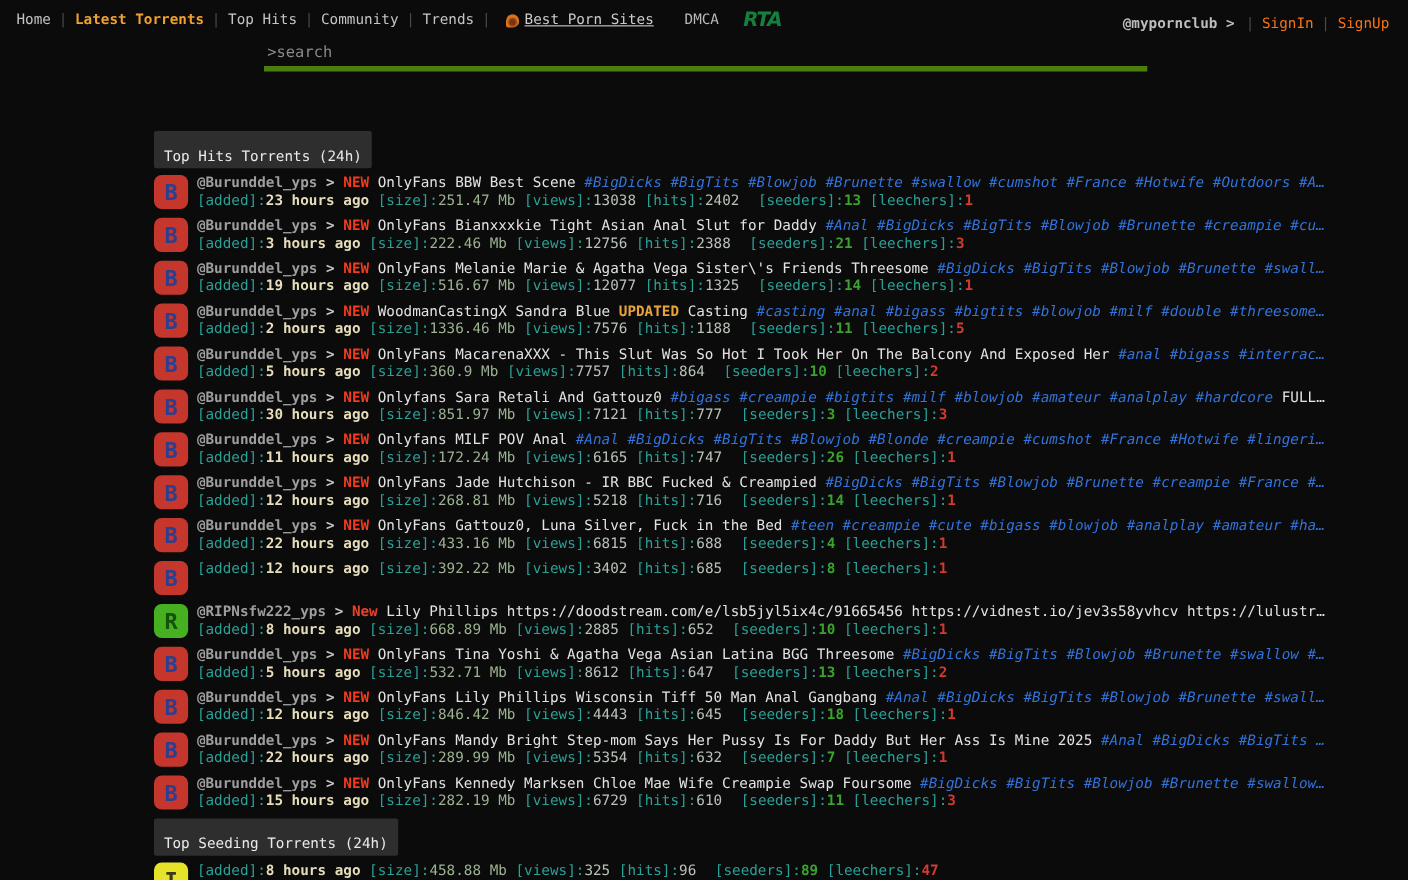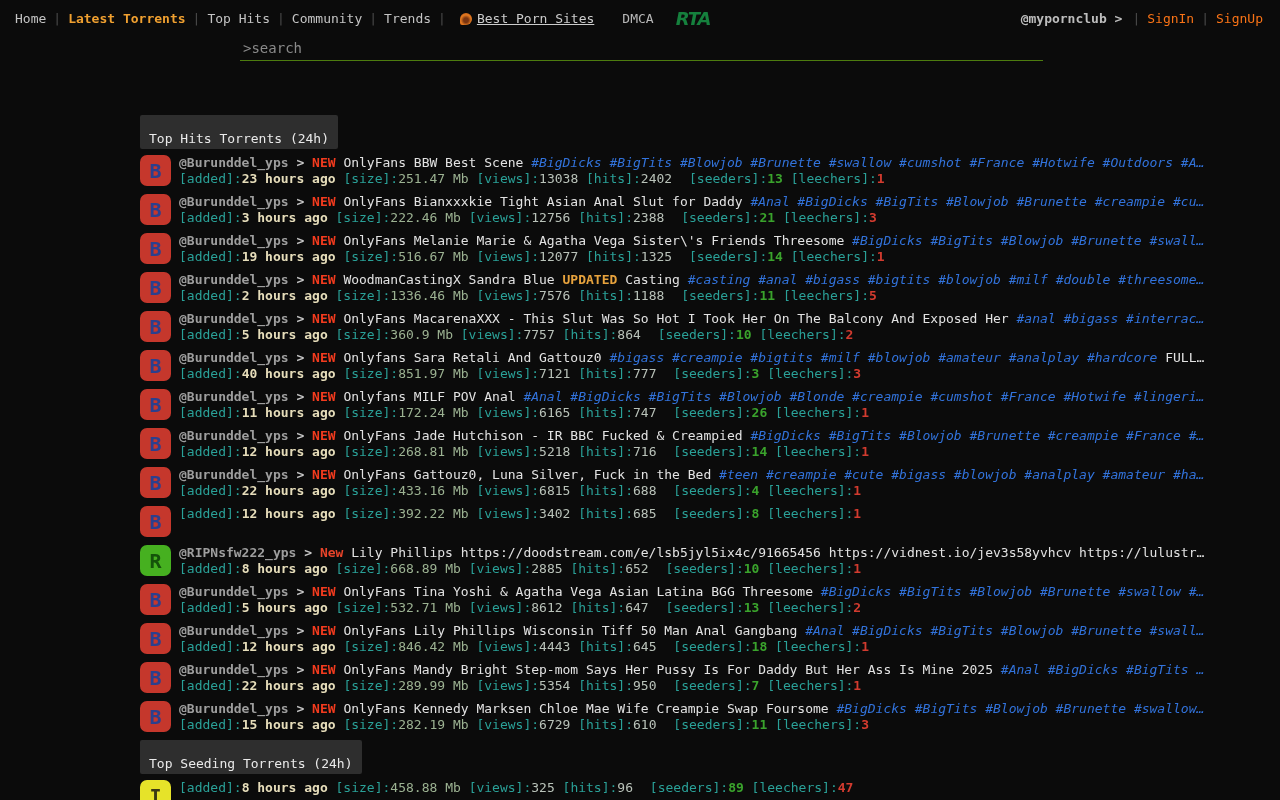--- a/index.html
+++ b/index.html
@@ -3,35 +3,35 @@
 <meta charset="utf-8">
 <style>
   html,body{margin:0;padding:0;}
   body{
     width:1280px;height:800px;overflow:hidden;
     background:#0b0b0b;
     font-family:"DejaVu Sans Mono","Liberation Mono",monospace;
     font-size:13px;color:#e2e2e2;
   }
   
-  .topbar{display:flex;justify-content:space-between;align-items:center;padding:8px 10px 0 8px;}
+  .topbar{display:flex;justify-content:space-between;align-items:flex-end;padding:8px 10px 0 8px;}
   .nav-left{display:flex;align-items:center;white-space:nowrap;}
   .nav-item{color:#c4c4c4;padding:0 7px;cursor:pointer;}
   .nav-item.active{color:var(--accent_orange);font-weight:bold;}
   .nav-div{color:#4a4a4a;}
   .flame{display:inline-block;width:12px;height:12px;margin:0 5px 0 14px;border-radius:50% 50% 50% 2px;
     background:radial-gradient(circle at 50% 60%, #7a3410 25%, #e07820 55%, #c85a14 100%);}
   .promo{color:#cccccc;text-decoration:underline;cursor:pointer;}
   .dmca{color:#b8b8b8;margin-left:28px;cursor:pointer;}
   .rta{color:#15803d;font-weight:900;font-size:18px;letter-spacing:-1px;margin-left:22px;font-family:"DejaVu Sans","Liberation Sans",sans-serif;font-style:italic;}
   .nav-right{display:flex;align-items:center;white-space:nowrap;color:#9a9a9a;}
   .brand{color:#bdbdbd;font-weight:bold;margin-right:10px;cursor:pointer;}
   .signlink{color:#f97316;padding:0 7px;cursor:pointer;}
   
-  .search-wrap{margin:11px 0 0 240px;width:800px;border-bottom:1px solid #4d7c0f;padding:0 0 4px 3px;cursor:text;}
+  .search-wrap{margin:11px 0 0 240px;width:800px;border-bottom:5px solid #4d7c0f;padding:0 0 4px 3px;cursor:text;}
   .search-text{color:#8a8a8a;font-size:14px;}
   
   main{padding:54px 0 0 140px;}
   .section{margin-bottom:2px;}
   .section-chip{display:inline-block;background:#2e2e2e;color:#eaeaea;font-weight:normal;
     padding:16px 9px 3px 9px;margin-bottom:6px;border-radius:2px;cursor:default;}
   
   .row{display:flex;align-items:flex-start;margin-bottom:8px;height:31px;}
   .avatar{flex:0 0 31px;width:31px;height:31px;border-radius:7px;margin-right:8px;
     display:flex;align-items:center;justify-content:center;font-weight:900;font-size:20px;cursor:pointer;}
@@ -228,21 +228,21 @@
         <span class="user">@Burunddel_yps</span>
         <span class="arrow">&gt;</span>
         <span class="badge" style="color: rgb(243, 59, 30);">NEW</span>
         <span class="title">Onlyfans Sara Retali And Gattouz0</span>
         
         
         <span class="tags">#bigass #creampie #bigtits #milf #blowjob #amateur #analplay #hardcore</span>
         <span class="title">FULL…</span>
       </div>
       <div class="line2">
-        <span class="mlabel">[added]:</span><span class="v-added">40 hours ago</span>
+        <span class="mlabel">[added]:</span><span class="v-added">30 hours ago</span>
         <span class="mlabel">[size]:</span><span class="v-size">851.97 Mb</span>
         <span class="mlabel">[views]:</span><span class="v-num">7121</span>
         <span class="mlabel">[hits]:</span><span class="v-num">777</span>
         <span class="mlabel seed">[seeders]:</span><span class="v-seed">3</span>
         <span class="mlabel">[leechers]:</span><span class="v-leech">3</span>
       </div>
     </div>
   </div>
 
   <div class="row">
@@ -429,21 +429,21 @@
         <span class="title">OnlyFans Mandy Bright Step-mom Says Her Pussy Is For Daddy But Her Ass Is Mine 2025</span>
         
         
         <span class="tags">#Anal #BigDicks #BigTits …</span>
         
       </div>
       <div class="line2">
         <span class="mlabel">[added]:</span><span class="v-added">22 hours ago</span>
         <span class="mlabel">[size]:</span><span class="v-size">289.99 Mb</span>
         <span class="mlabel">[views]:</span><span class="v-num">5354</span>
-        <span class="mlabel">[hits]:</span><span class="v-num">950</span>
+        <span class="mlabel">[hits]:</span><span class="v-num">632</span>
         <span class="mlabel seed">[seeders]:</span><span class="v-seed">7</span>
         <span class="mlabel">[leechers]:</span><span class="v-leech">1</span>
       </div>
     </div>
   </div>
 
   <div class="row">
     <div class="avatar" style="background: rgb(197, 55, 44); color: rgb(43, 63, 142);">
           <span>B</span>
         </div>

